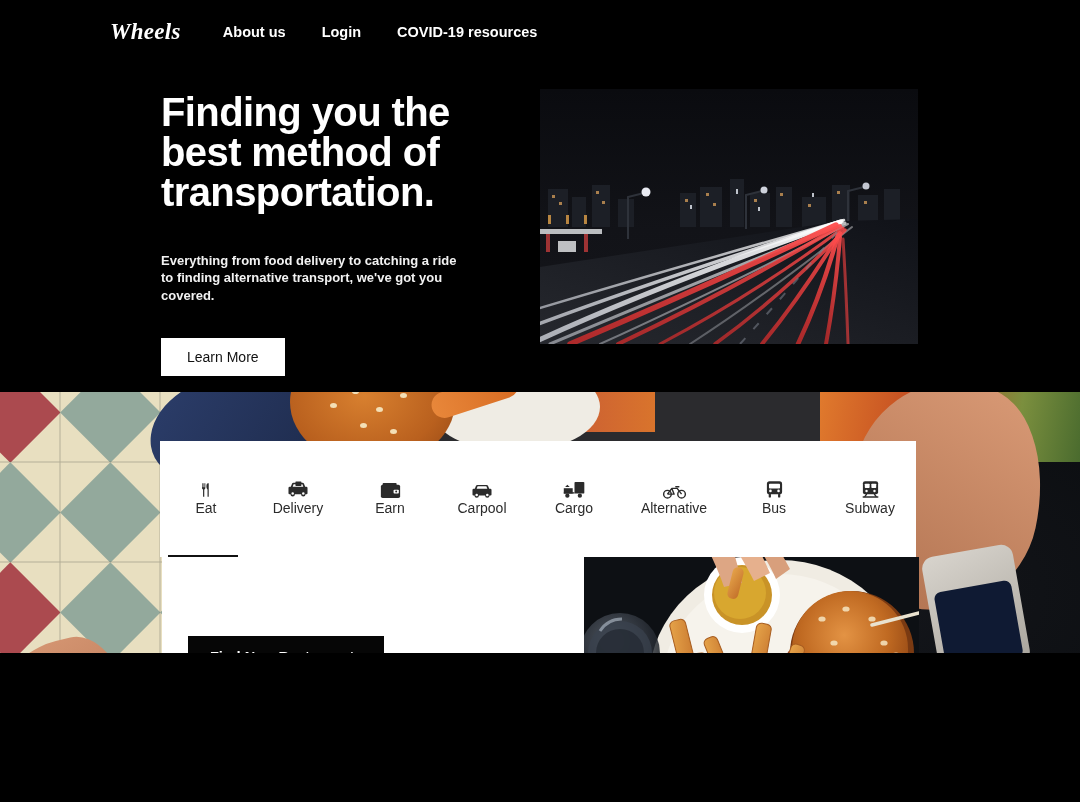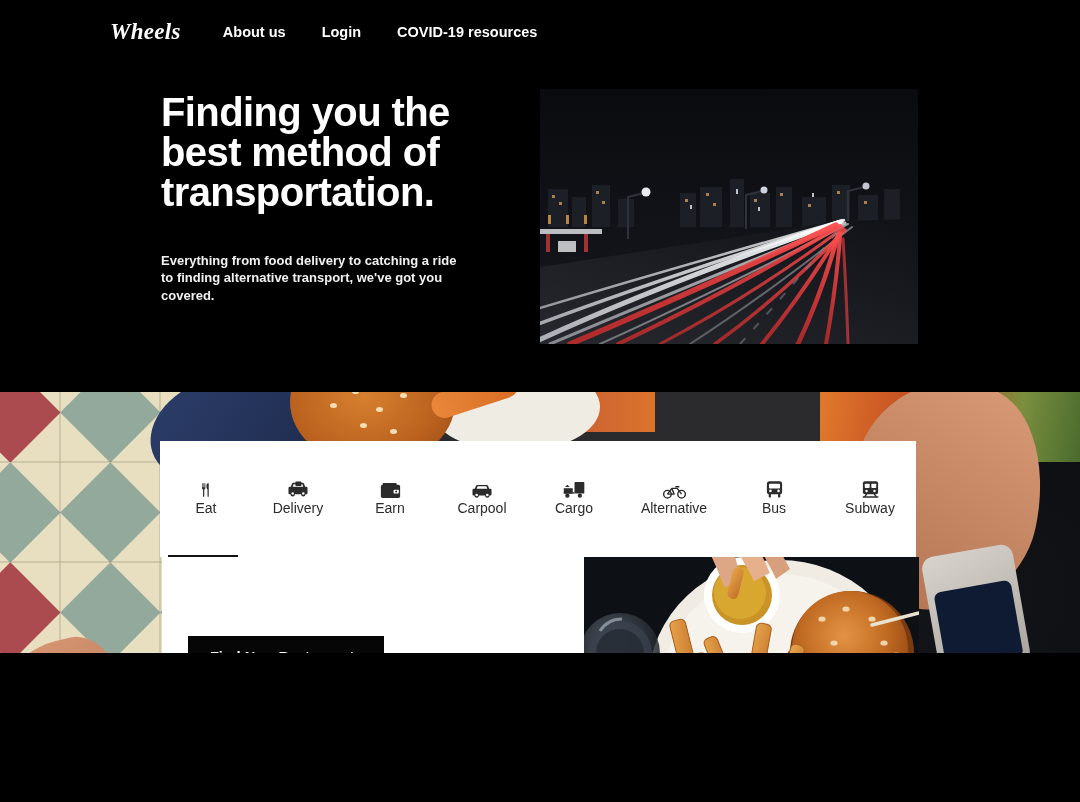--- a/index.html
+++ b/index.html
@@ -249,20 +249,21 @@
         <div class="logo">Wheels</div>
         <div class="nav-link">About us</div>
         <div class="nav-link">Login</div>
         <div class="nav-link">COVID-19 resources</div>
       </div>
     </div>
 
     <div class="hero-copy">
       <h1 class="hero-title">Finding you the best method of transportation.</h1>
       <p class="hero-sub">Everything from food delivery to catching a ride to finding alternative transport, we've got you covered.</p>
+      <button class="learn-more">Learn More</button>
     </div>
 
     <div class="hero-photo">
       <svg width="378" height="255" viewBox="0 0 378 255" preserveAspectRatio="none">
         <defs>
           <linearGradient id="sky" x1="0" y1="0" x2="0" y2="1">
             <stop offset="0%" stop-color="#0a0b0f"></stop>
             <stop offset="55%" stop-color="#121318"></stop>
             <stop offset="100%" stop-color="#15161b"></stop>
           </linearGradient>

